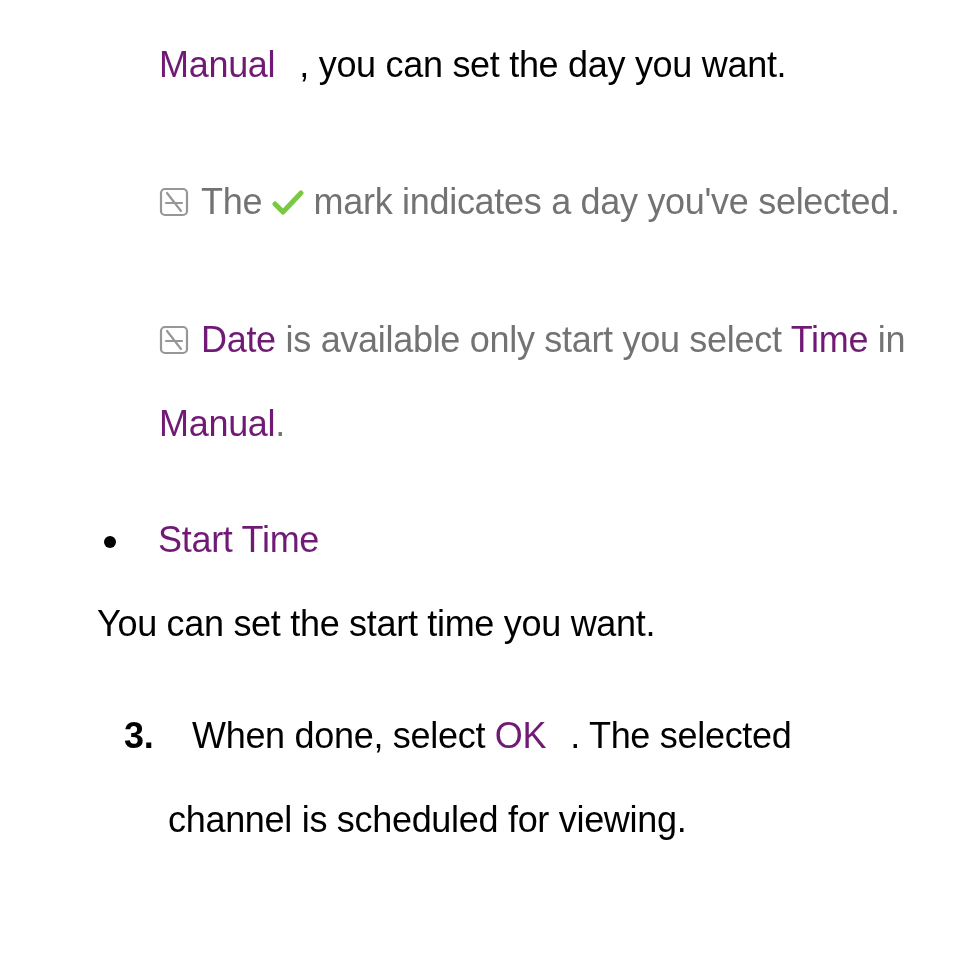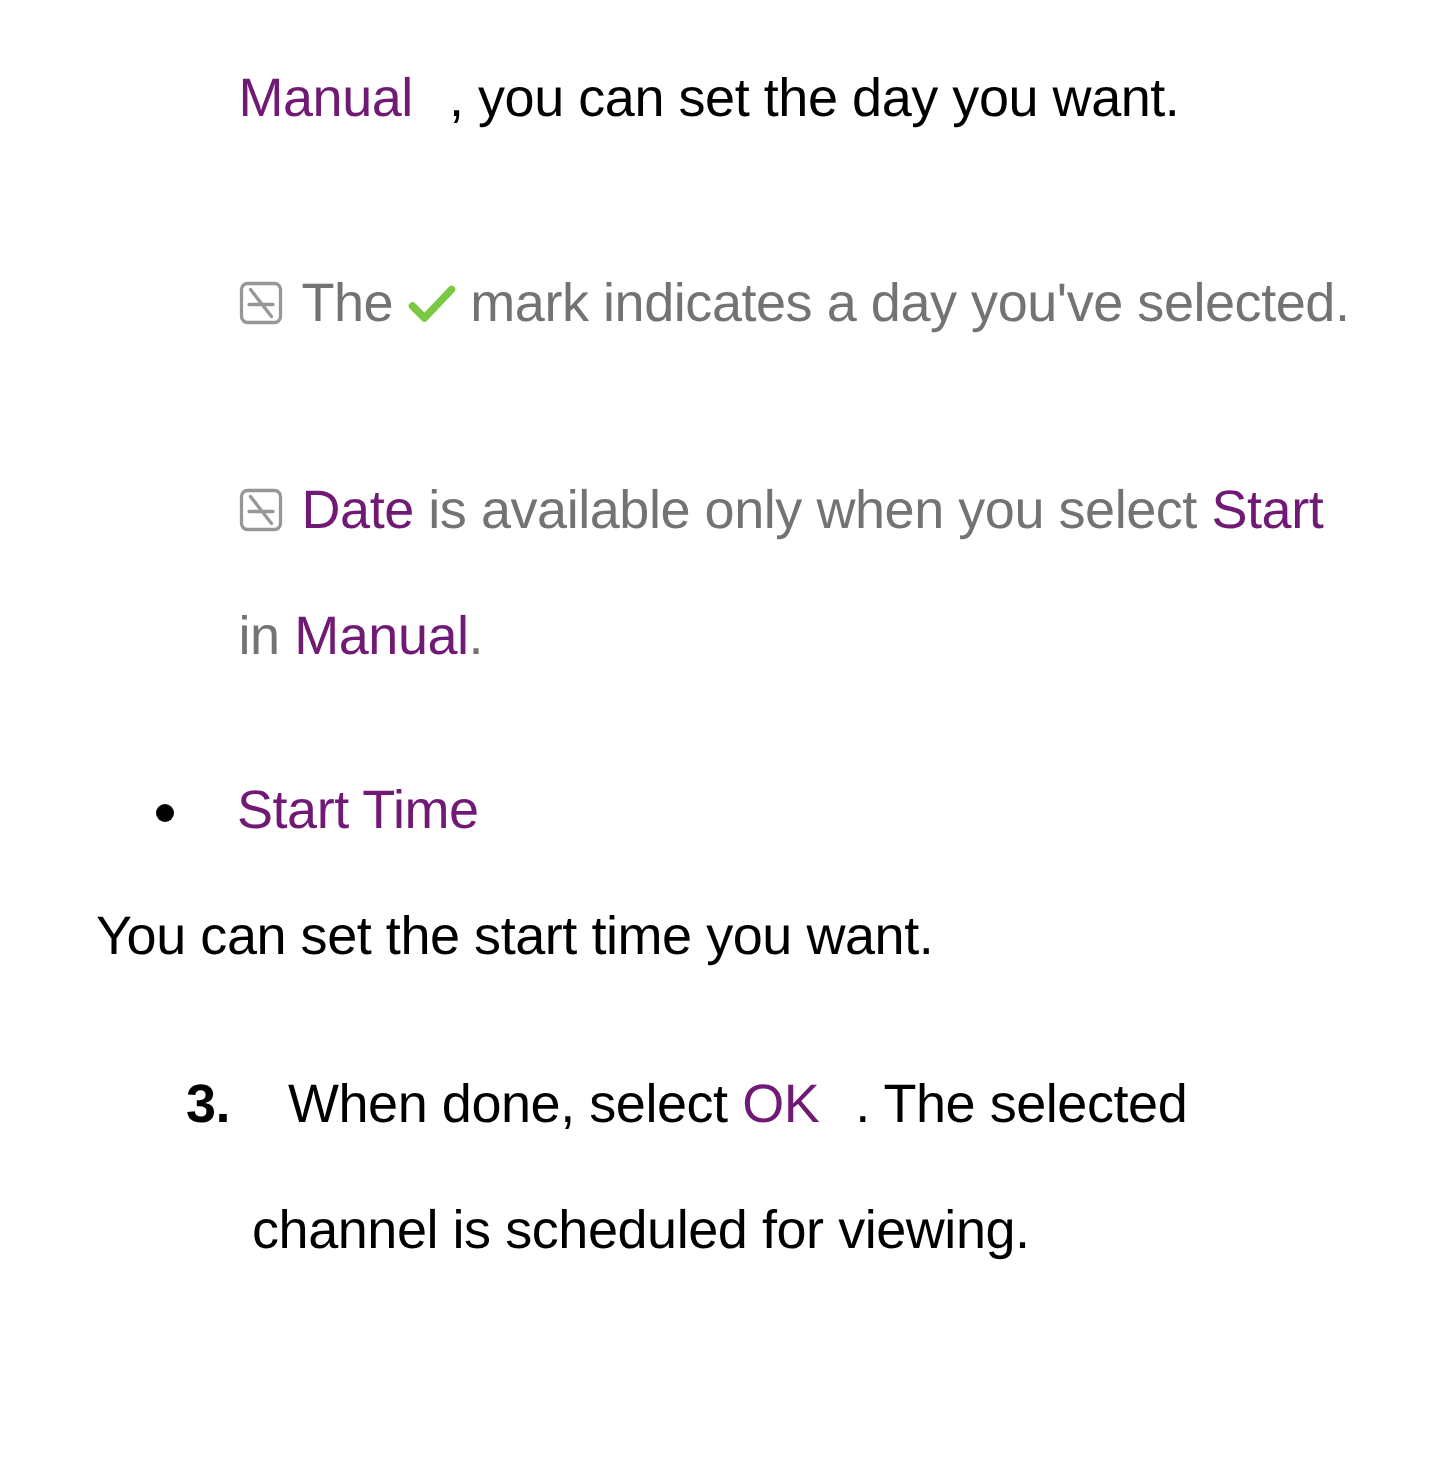--- a/index.html
+++ b/index.html
@@ -81,21 +81,21 @@
   .bullet {
     display: inline-block;
     width: 12px;
     height: 12px;
     background: #000;
     border-radius: 50%;
     vertical-align: 4px;
     margin-right: 42px;
   }
   .start-body {
-    margin: 48px 0 0 64px;
+    margin: 48px 0 0 97px;
     width: 780px;
   }
 
   
   .step {
     margin: 52px 0 0 100px;
     width: 820px;
     line-height: 84px;
     text-decoration: underline;
   }
@@ -131,21 +131,21 @@
         </svg></span><span class="gray"> mark indicates a day you've selected.</span>
   </div>
 
 
   <div class="note2 line">
     <span class="note-icon">
       <svg viewBox="0 0 30 30">
         <rect x="2" y="2" width="26" height="26" rx="4" ry="4" fill="none" stroke="#979797" stroke-width="2.2"></rect>
         <path d="M8 6 L22 24 M7 16 L23 16" stroke="#979797" stroke-width="2.2" stroke-linecap="round"></path>
       </svg>
-    </span><span class="blue">Date</span><span class="gray"> is available only when you select </span><span class="blue">Start</span><span class="gray"> in </span><span class="blue">Manual</span><span class="gray">.</span>
+    </span><span class="blue">Date</span><span class="gray"> is available only start you select </span><span class="blue">Time</span><span class="gray"> in </span><span class="blue">Manual</span><span class="gray">.</span>
   </div>
 
   <div class="bullet-row line">
     <span class="bullet"></span><span class="blue">Start Time</span>
   </div>
   <div class="start-body line black">You can set the start time you want.</div>
 
   <div class="step">
     <span class="step-num black">3.</span><span class="step-body"><span class="black">When done, select </span><span class="blue">OK</span><span class="black">. The selected channel is scheduled for viewing.</span></span>
   </div>

